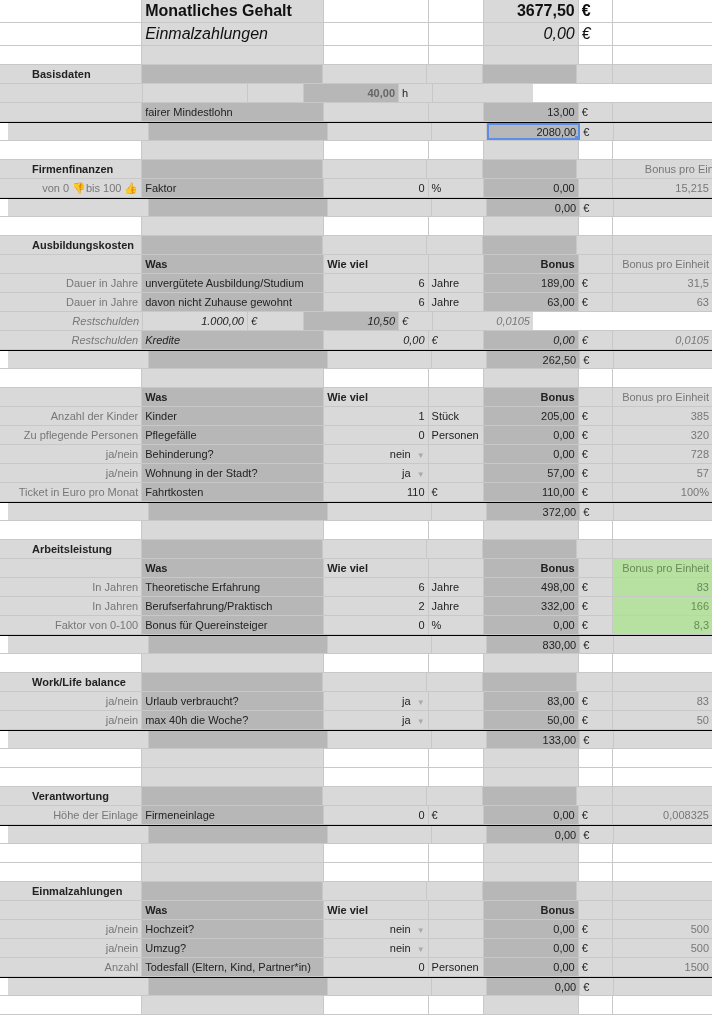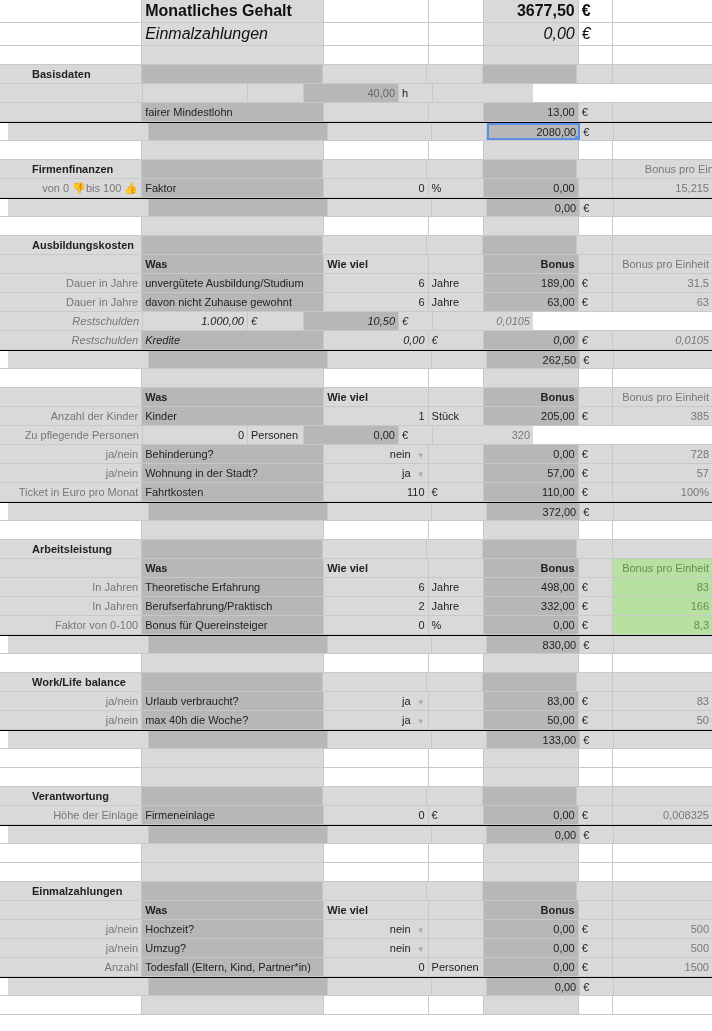--- a/index.html
+++ b/index.html
@@ -17,21 +17,21 @@
   .sec .cB,.sec .cE{background:#b7b7b7;}
   .dat .c{background:#d9d9d9;}
   .dat .cB,.dat .cE{background:#b7b7b7;}
   .top .cA,.top .cC,.top .cD,.top .cF,.top .cG{background:#fff;}
   .top .cB,.top .cE{background:#d9d9d9;}
   .top .c{line-height:22px;}
   .title{font-size:16px;font-weight:bold;color:#111;}
   .subtitle{font-size:16px;font-style:italic;color:#111;}
   .bold{font-weight:bold;}
   .lbl{color:#777;}
-  .dim{color:#666;}
+  .dim{color:#666;font-weight:bold;}
   .muted{color:#777;}
   .it{font-style:italic;}
   .green{background:#b7e1a1 !important;color:#6a8a5a;}
   .sel{outline:2px solid #5b8ee6;outline-offset:-2px;position:relative;}
   .sel::after{content:"";position:absolute;right:-1px;bottom:-1px;width:5px;height:5px;background:#5b8ee6;}
   .dd{display:inline-block;color:#aaa;font-size:8px;margin-left:6px;}
   .emoji{font-size:11px;color:#f0b000;}
 </style>
 </head>
 <body>
@@ -237,20 +237,21 @@
     <div class="c cA r lbl">Anzahl der Kinder</div>
     <div class="c cB">Kinder</div>
     <div class="c cC r">1</div>
     <div class="c cD">Stück</div>
     <div class="c cE r">205,00</div>
     <div class="c cF">€</div>
     <div class="c cG r muted">385</div>
   </div>
   <div class="row dat">
     <div class="c cA r lbl">Zu pflegende Personen</div>
+    <div class="c cB">Pflegefälle</div>
     <div class="c cC r">0</div>
     <div class="c cD">Personen</div>
     <div class="c cE r">0,00</div>
     <div class="c cF">€</div>
     <div class="c cG r muted">320</div>
   </div>
   <div class="row dat">
     <div class="c cA r lbl">ja/nein</div>
     <div class="c cB">Behinderung?</div>
     <div class="c cC r"><span>nein</span><span class="dd">▼</span></div>

